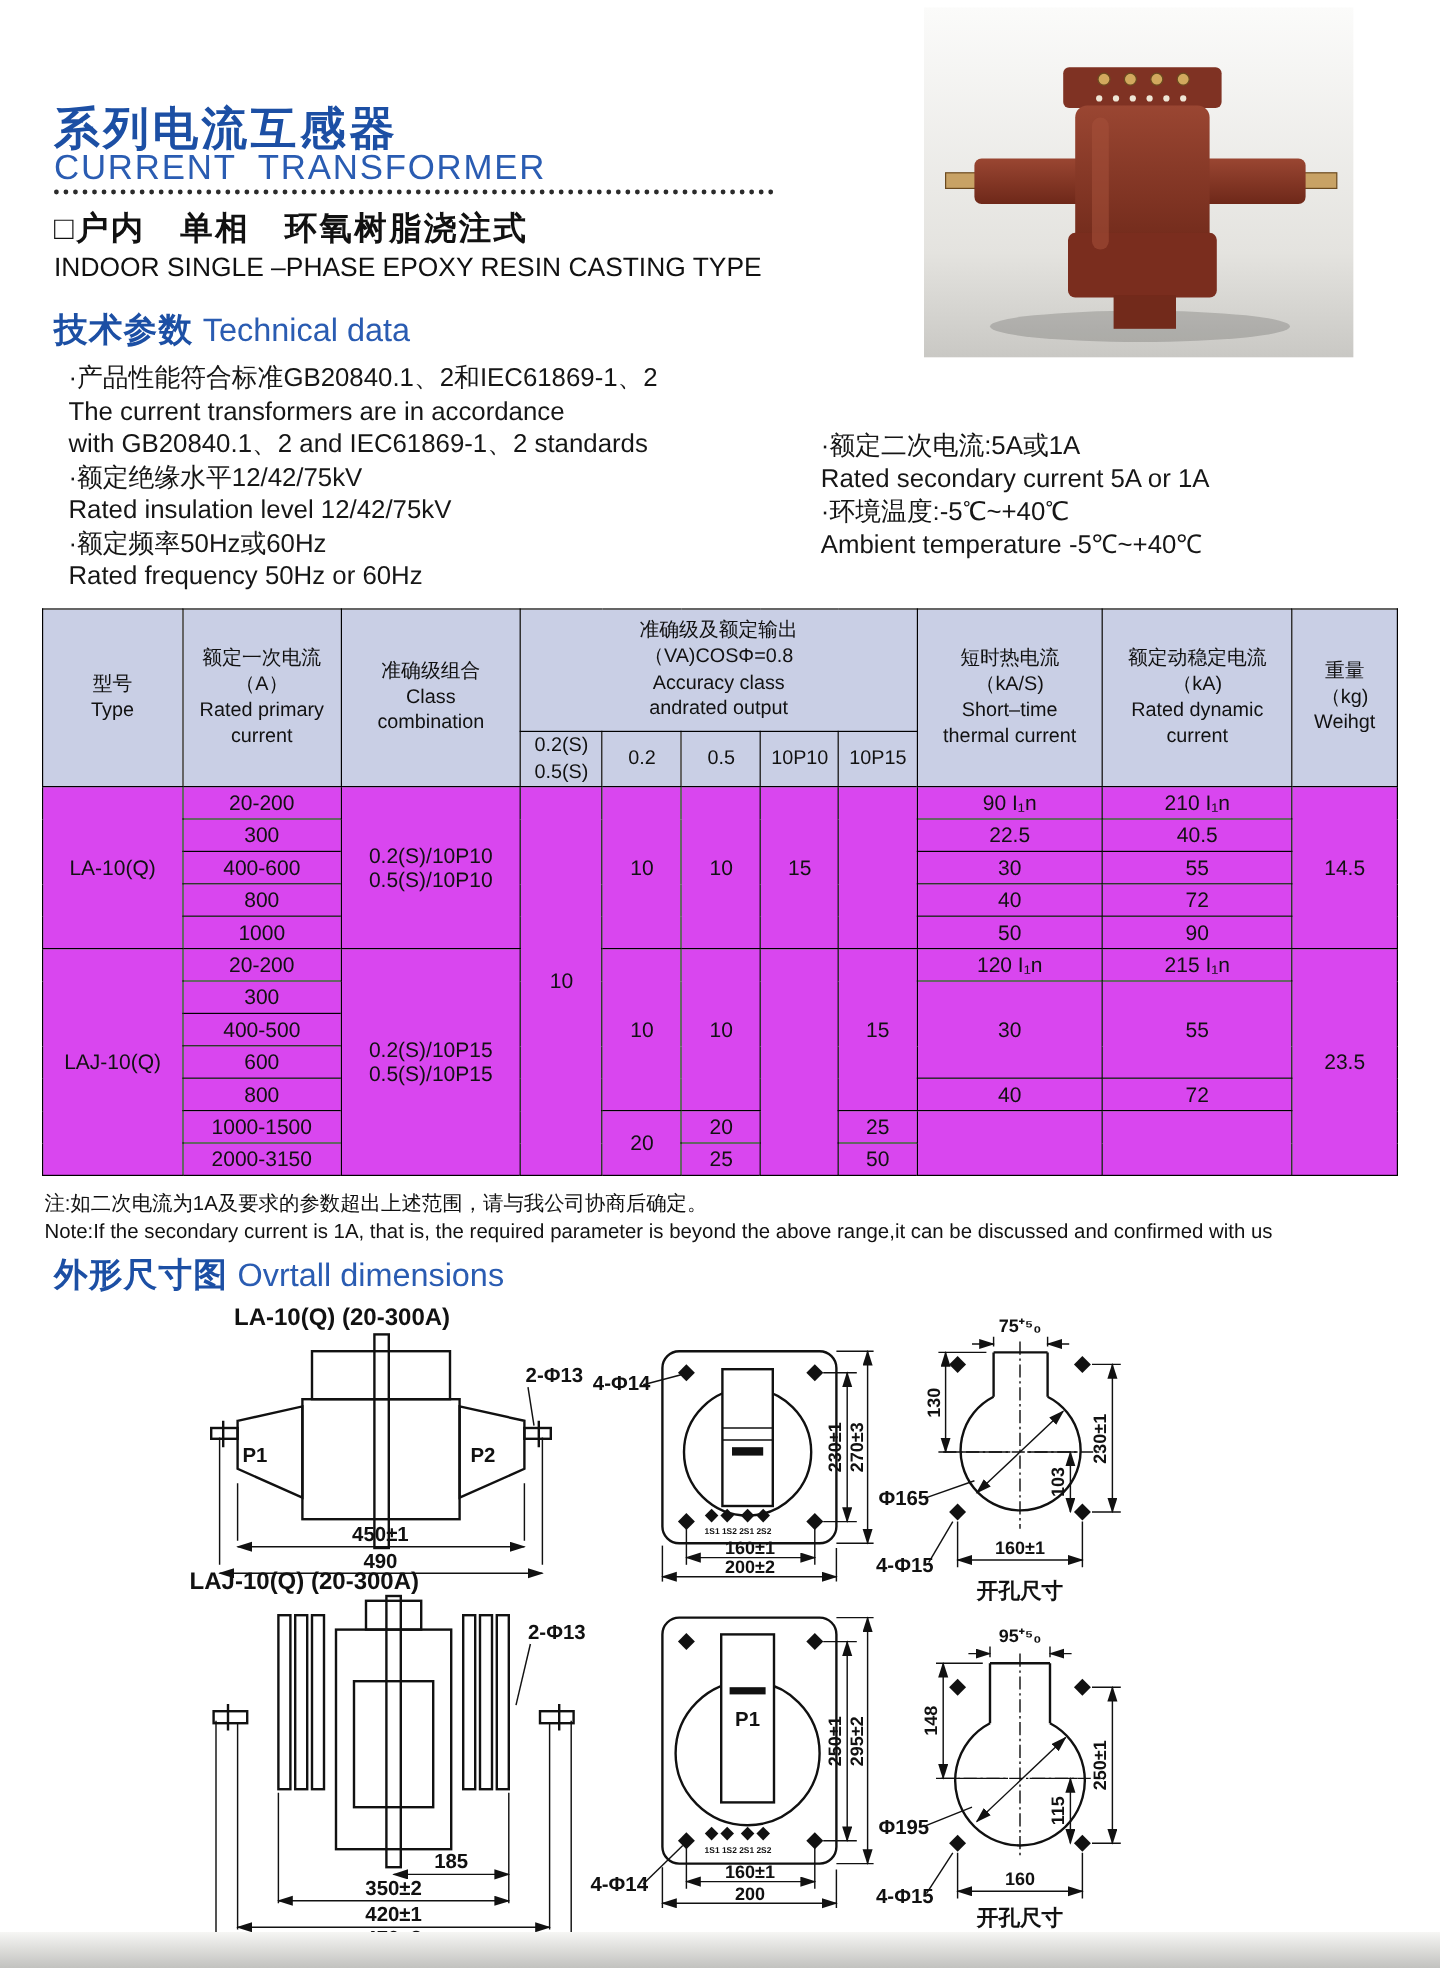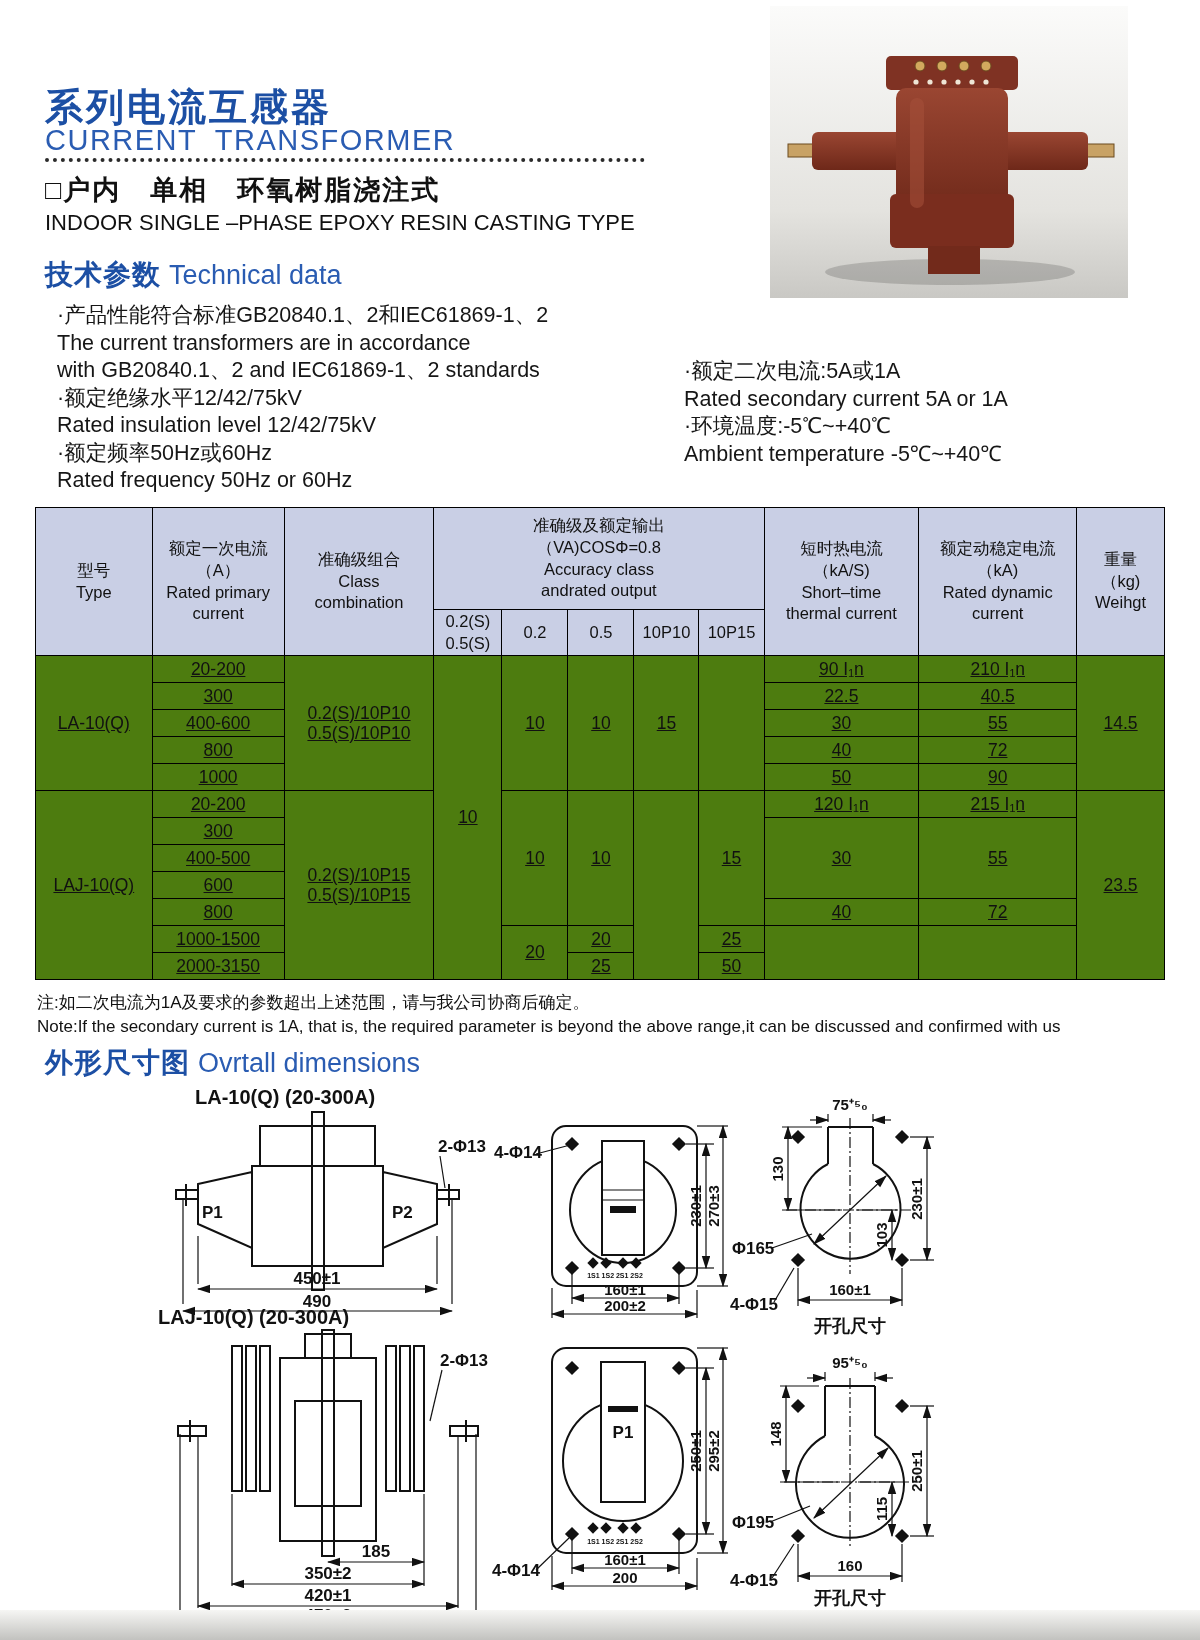--- a/index.html
+++ b/index.html
@@ -13,21 +13,21 @@
   .t4{font-size:27px;font-weight:bold;letter-spacing:2px;color:#111;}
   .t5{font-size:22px;color:#111;}
   .h2 .zh{font-size:28px;font-weight:bold;color:#1c4fa4;letter-spacing:1px;}
   .h2 .en{font-size:27px;color:#2a5cb2;margin-left:8px;}
   .blk{font-size:21.5px;line-height:27.5px;color:#161616;}
   .blk div{white-space:pre;}
   table.spec{border-collapse:collapse;table-layout:fixed;width:1130px;}
   table.spec th,table.spec td{border:1.6px solid #000;text-align:center;vertical-align:middle;
      white-space:pre-line;padding:0 2px;overflow:hidden;}
   table.spec th{background:#c9cfe5;font-weight:normal;font-size:16.5px;line-height:1.32;color:#111;}
-  table.spec td{background:#4d7c0f;font-size:17.5px;color:#111;line-height:1.15;text-decoration:underline;}
+  table.spec td{background:#d946ef;font-size:17.5px;color:#111;line-height:1.15;}
   tr.hrow1{height:102px;} tr.hrow2{height:46px;} tbody.b tr{height:27px;}
   .note{font-size:17px;color:#111;line-height:22px;}
   .ln{stroke:#111;stroke-width:2;fill:none;}
   .lnx{stroke:#111;stroke-width:1.2;fill:none;}
   .cl{stroke:#111;stroke-width:1.2;fill:none;stroke-dasharray:11 3 2 3;}
   .dimt{font-size:15px;font-weight:bold;fill:#111;}
   .dimtt{font-size:17px;font-weight:bold;fill:#111;}
   .dtitle{font-size:20px;font-weight:bold;fill:#111;}
   .dia{fill:#111;}
   text{font-family:"Liberation Sans",sans-serif;}

